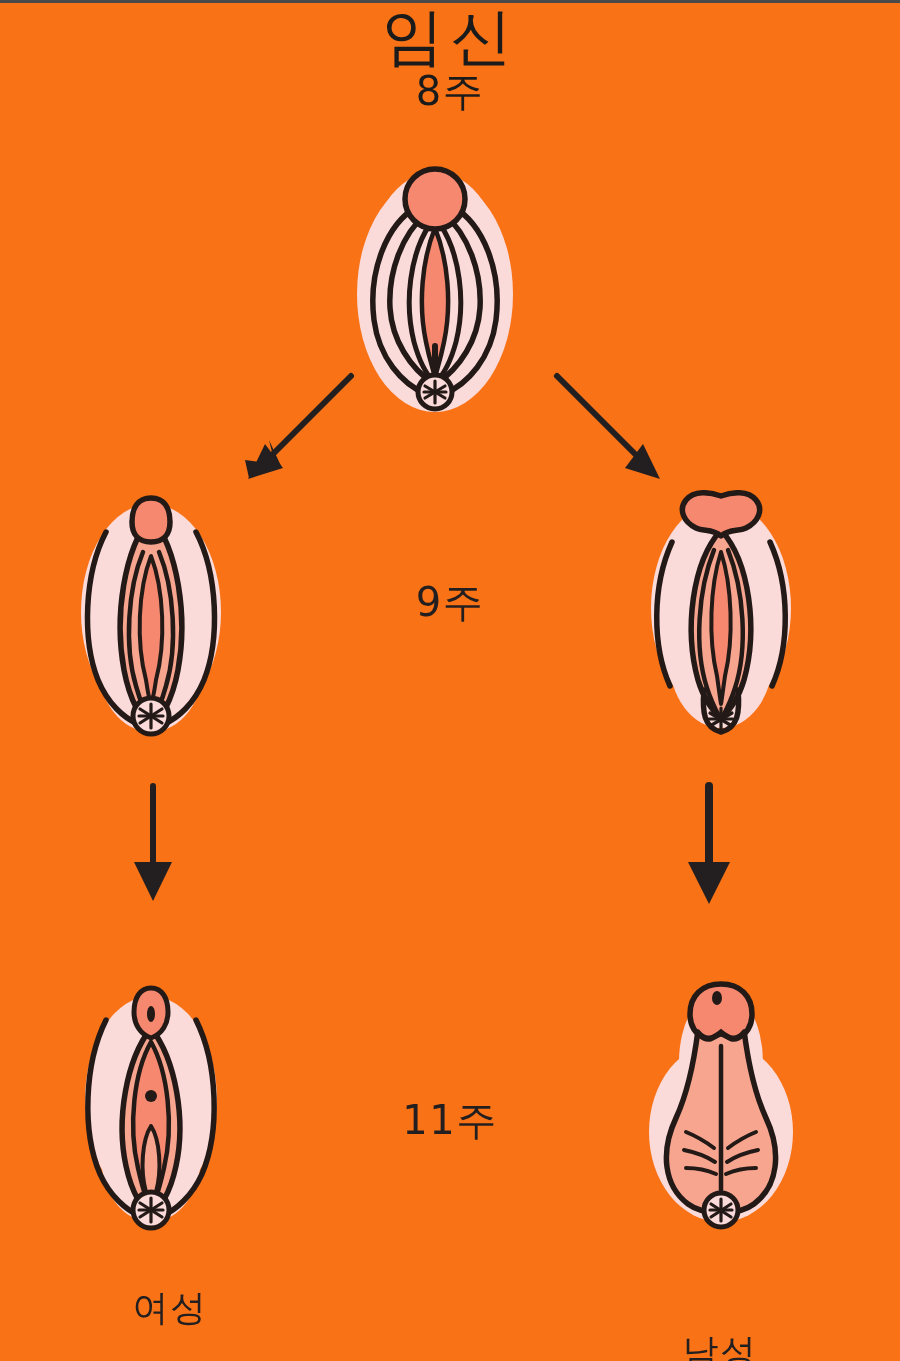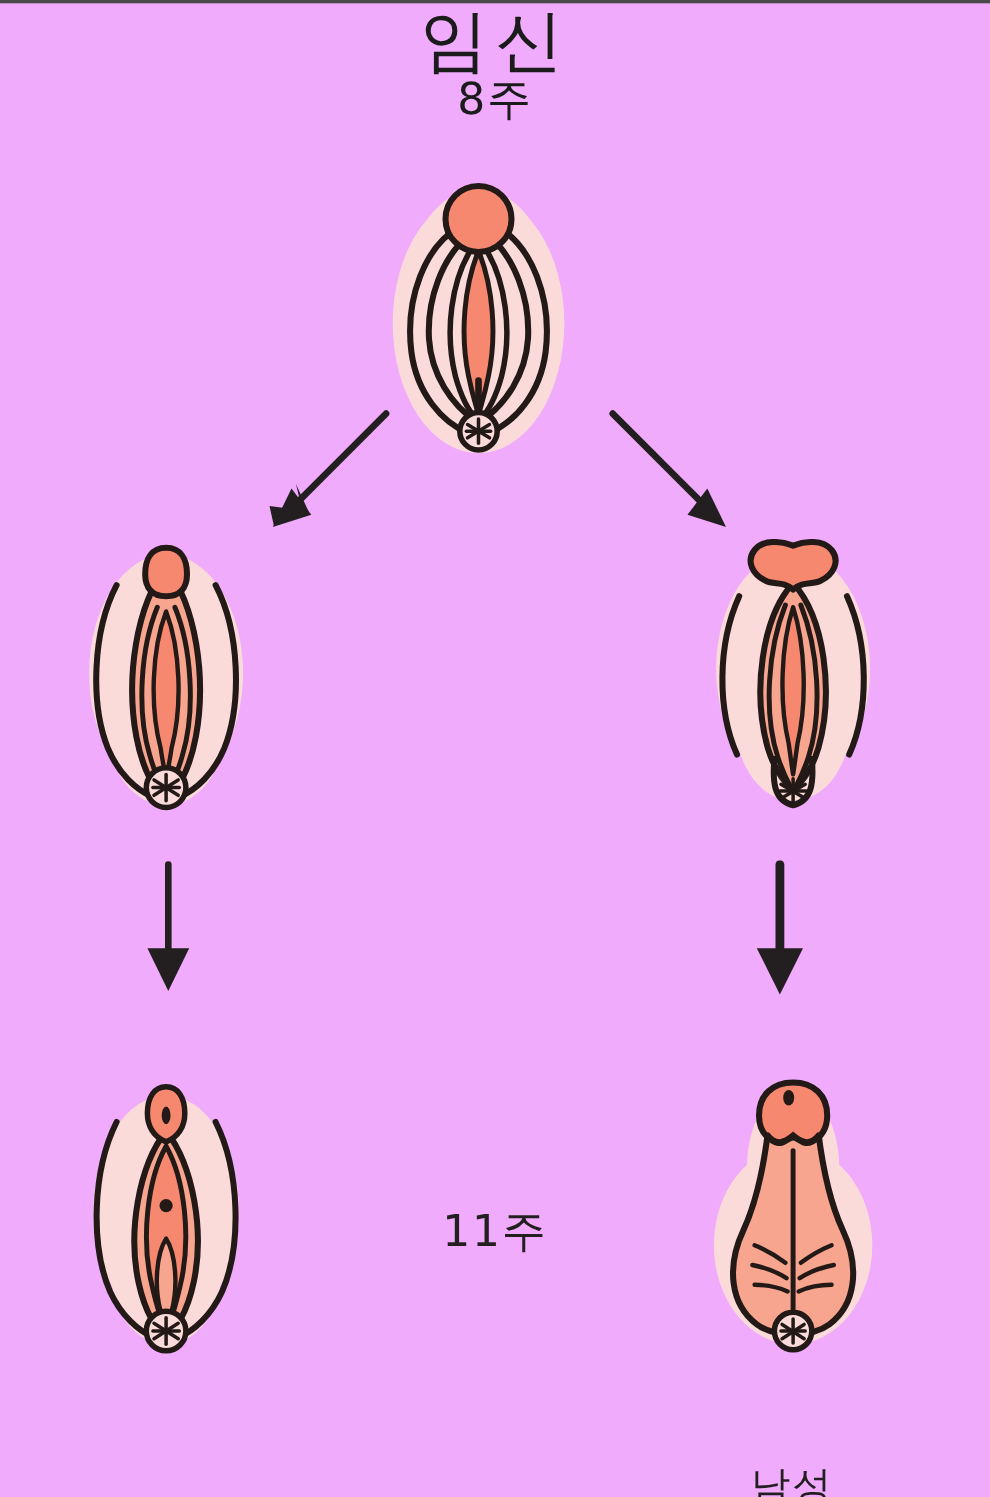--- a/index.html
+++ b/index.html
@@ -7,21 +7,21 @@
     padding: 0;
     background: #ffffff;
   }
   body {
     font-family: "Liberation Sans", sans-serif;
   }
   #page {
     position: relative;
     width: 900px;
     height: 1361px;
-    background: #f0abfc;
+    background: #f97316;
     overflow: hidden;
   }
   #top-edge-line {
     position: absolute;
     left: 0; top: 0;
     width: 900px;
     height: 3px;
     background: #4a4a4a;
   }
   .label {
@@ -117,20 +117,21 @@
     <line x1="116" y1="8" x2="34" y2="90" stroke="#231f20" stroke-width="6" stroke-linecap="round"></line>
     <polygon points="14,110 46,98 34,72 40,96 10,92" fill="#231f20"></polygon>
     <polygon points="13,111 48,100 30,76" fill="#231f20"></polygon>
   </svg>
 
   <svg class="arrow" style="left:548px; top:368px;" width="125" height="118" viewBox="0 0 125 118">
     <line x1="9" y1="8" x2="91" y2="90" stroke="#231f20" stroke-width="6" stroke-linecap="round"></line>
     <polygon points="112,111 77,100 95,76" fill="#231f20"></polygon>
   </svg>
 
+  <div class="label stage-label" style="left:350px; top:580px; width:200px;">9주</div>
 
   <svg class="fig" style="left:58px; top:490px;" width="186" height="252" viewBox="0 0 186 252">
     <ellipse cx="93" cy="122" rx="70" ry="108" fill="#fbdada"></ellipse>
     <ellipse cx="93" cy="170" rx="54" ry="72" fill="#fbdada"></ellipse>
 
     <path d="M48 42 C 26 84, 24 150, 40 190 C 50 214, 66 228, 80 234" fill="none" stroke="#231a17" stroke-width="5.5" stroke-linecap="round"></path>
     <path d="M138 42 C 160 84, 162 150, 146 190 C 136 214, 120 228, 106 234" fill="none" stroke="#231a17" stroke-width="5.5" stroke-linecap="round"></path>
 
     <path d="M93 26 C 66 60, 56 126, 66 180 C 72 212, 84 230, 93 238
              C 102 230, 114 212, 120 180 C 130 126, 120 60, 93 26 Z" fill="#f7a58f" stroke="#231a17" stroke-width="5.5" stroke-linejoin="round"></path>
@@ -261,16 +262,17 @@
 
     <circle cx="93" cy="238" r="17" fill="#fbdada" stroke="#231a17" stroke-width="5"></circle>
     <g stroke="#231a17" stroke-width="3.2" stroke-linecap="round">
       <line x1="93" y1="227" x2="93" y2="249"></line>
       <line x1="83" y1="232" x2="103" y2="245"></line>
       <line x1="103" y1="232" x2="83" y2="245"></line>
       <line x1="82" y1="238" x2="104" y2="238"></line>
     </g>
   </svg>
 
+  <div class="label sex-label" style="left:70px; top:1288px; width:200px;">여성</div>
 
   <div class="label sex-label" style="left:620px; top:1288px; width:200px;margin-top:44px;">남성</div>
 
 </div>
 
 </body></html>

